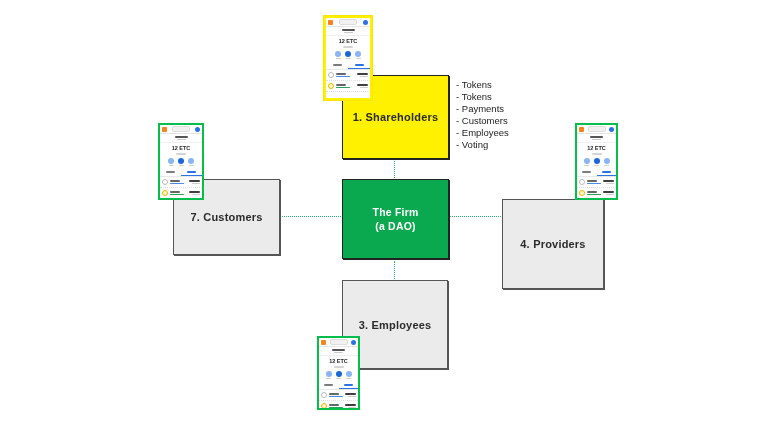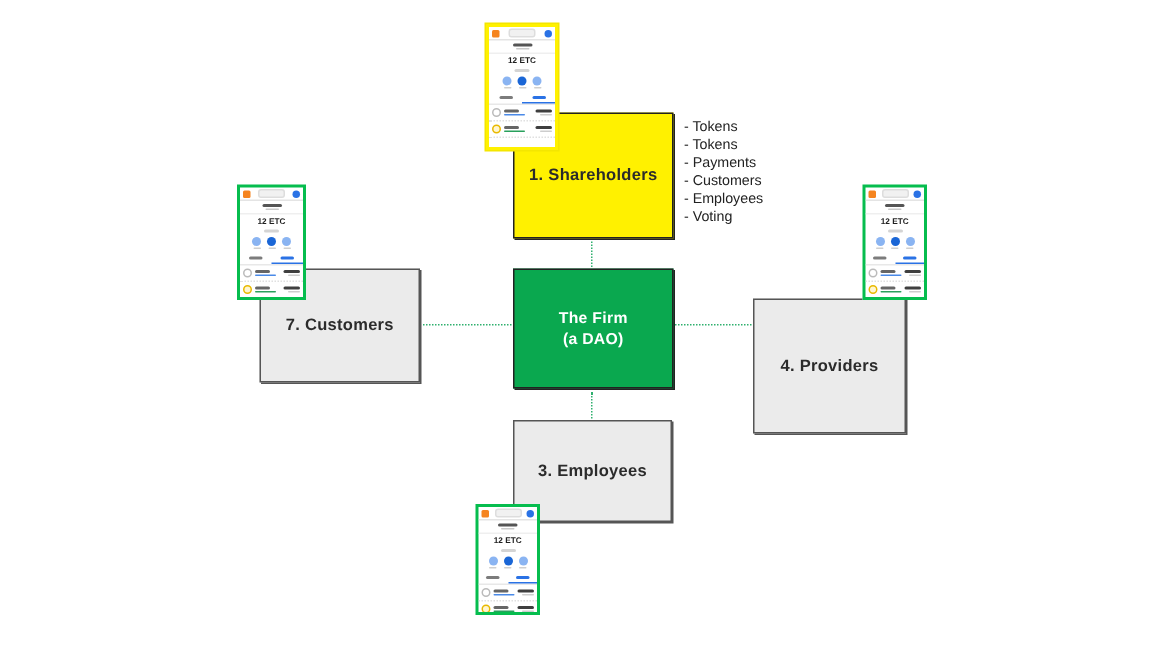--- a/index.html
+++ b/index.html
@@ -11,21 +11,21 @@
   .node{
     position:absolute;display:flex;align-items:center;justify-content:center;
     box-sizing:border-box;text-align:center;
   }
   .node-label{font-size:11px;font-weight:700;letter-spacing:.2px;color:#2b2b2b;}
   .box-shareholders{left:342px;top:75px;width:107px;height:84px;background:#fff100;border:1.5px solid #222;box-shadow:1px 1px 0 #222;}
   .box-firm{left:342px;top:179px;width:107px;height:80px;background:#0aa84f;border:1.5px solid #222;box-shadow:1px 1px 0 #222;}
   .box-firm .node-label{color:#ffffff;font-weight:700;font-size:10.5px;line-height:14px;}
   .box-customers{left:173px;top:179px;width:107px;height:76px;background:#ebebeb;border:1.5px solid #555;box-shadow:1px 1px 0 #555;}
   .box-providers{left:502px;top:179px;width:102px;height:90px;background:#ebebeb;border:1.5px solid #555;box-shadow:1px 1px 0 #555;margin-top:20px;}
-  .box-employees{left:342px;top:280px;width:106px;height:68px;background:#ebebeb;border:1.5px solid #555;box-shadow:1px 1px 0 #555;}
+  .box-employees{left:342px;top:280px;width:106px;height:89px;background:#ebebeb;border:1.5px solid #555;box-shadow:1px 1px 0 #555;}
   
   .conn{position:absolute;}
   .conn.v{width:0;border-left:1.5px dotted #2fb06e;}
   .conn.h{height:0;border-top:1.5px dotted #2fb06e;}
   .conn-top{left:394px;top:161px;height:17px;}
   .conn-bottom{left:394px;top:261px;height:18px;}
   .conn-left{top:216px;left:282px;width:59px;}
   .conn-right{top:216px;left:450px;width:51px;}
   
   .features{position:absolute;left:456px;top:79px;font-size:9.5px;line-height:12px;font-weight:400;color:#222;}

